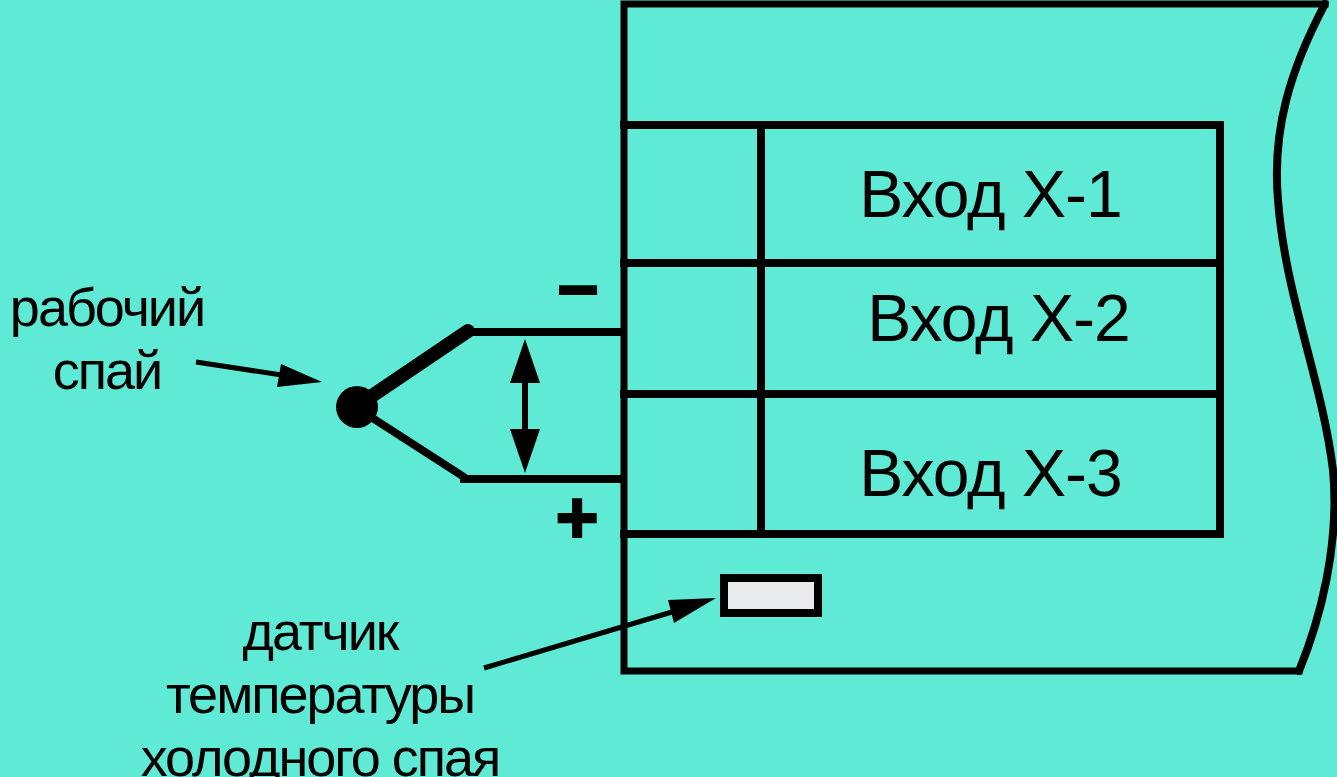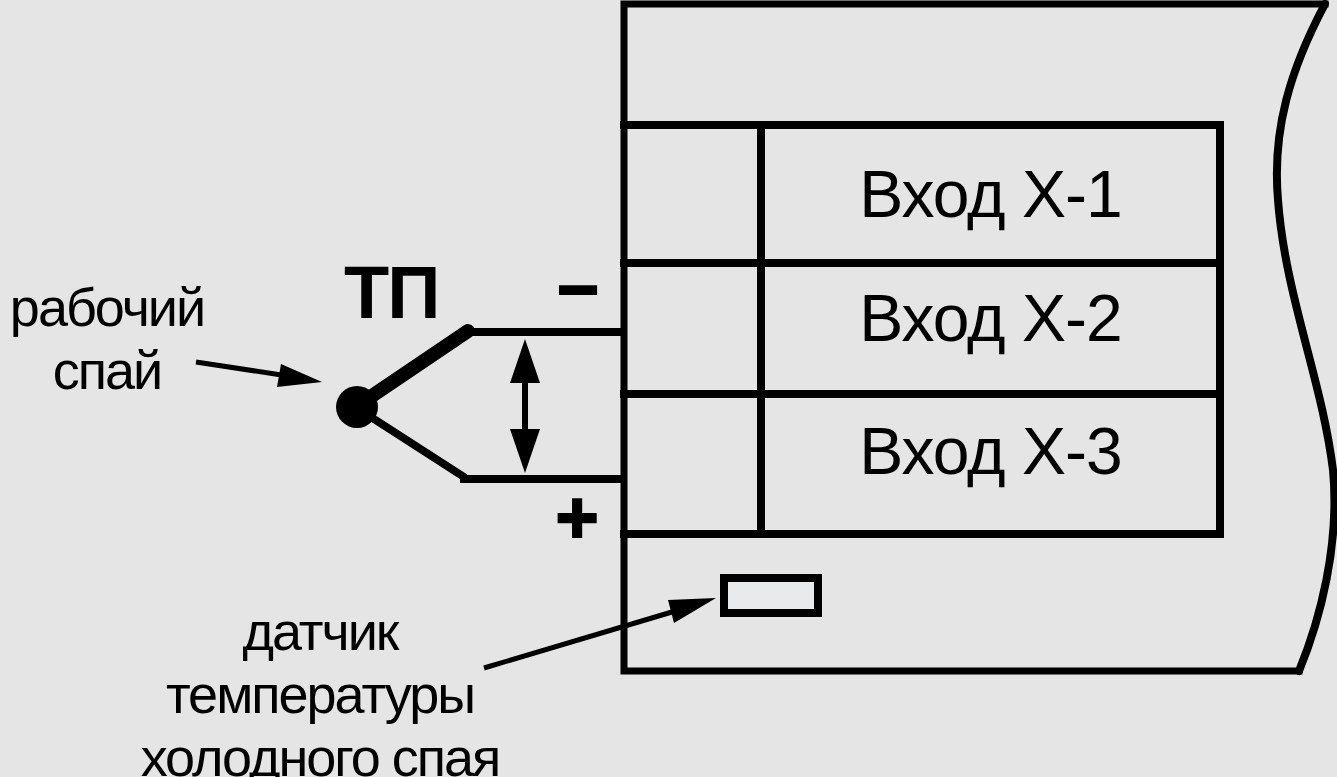--- a/index.html
+++ b/index.html
@@ -4,21 +4,21 @@
 <style>
   html, body {
     margin: 0;
     padding: 0;
     background: #ffffff;
   }
   .canvas {
     position: relative;
     width: 1337px;
     height: 777px;
-    background: #e5e5e5;
+    background: #5eead4;
     overflow: hidden;
     font-family: "Liberation Sans", "DejaVu Sans", sans-serif;
     color: #000000;
   }
   svg.diagram {
     position: absolute;
     left: 0;
     top: 0;
     width: 1337px;
     height: 777px;
@@ -81,22 +81,22 @@
     left: 765px;
     width: 451px;
     display: flex;
     align-items: center;
     justify-content: center;
     font-size: 66px;
     letter-spacing: -1px;
     white-space: nowrap;
   }
   .input-row-1 { top: 129px; height: 130px; }
-  .input-row-2 { top: 267px; height: 101px; }
-  .input-row-3 { top: 376px; height: 149px; }
+  .input-row-2 { top: 267px; height: 101px; margin-left: 8px; }
+  .input-row-3 { top: 398px; height: 149px; }
   .terminal-cell {
     position: absolute;
     left: 628px;
     width: 129px;
     background: transparent;
   }
   .terminal-cell-1 { top: 129px; height: 130px; }
   .terminal-cell-2 { top: 267px; height: 123px; }
   .terminal-cell-3 { top: 398px; height: 132px; }
 </style>
@@ -152,21 +152,20 @@
   <div class="input-row input-row-1">
     <span>Вход Х-1</span>
   </div>
   <div class="input-row input-row-2">
     <span>Вход Х-2</span>
   </div>
   <div class="input-row input-row-3">
     <span>Вход Х-3</span>
   </div>
 
-  <div class="lbl lbl-tp">ТП</div>
 
   <div class="polarity polarity-minus">−</div>
   <div class="polarity polarity-plus">+</div>
 
   <div class="lbl lbl-annotation lbl-working">рабочий
 спай</div>
   <div class="lbl lbl-annotation lbl-cold">датчик
 температуры
 холодного спая</div>
 

